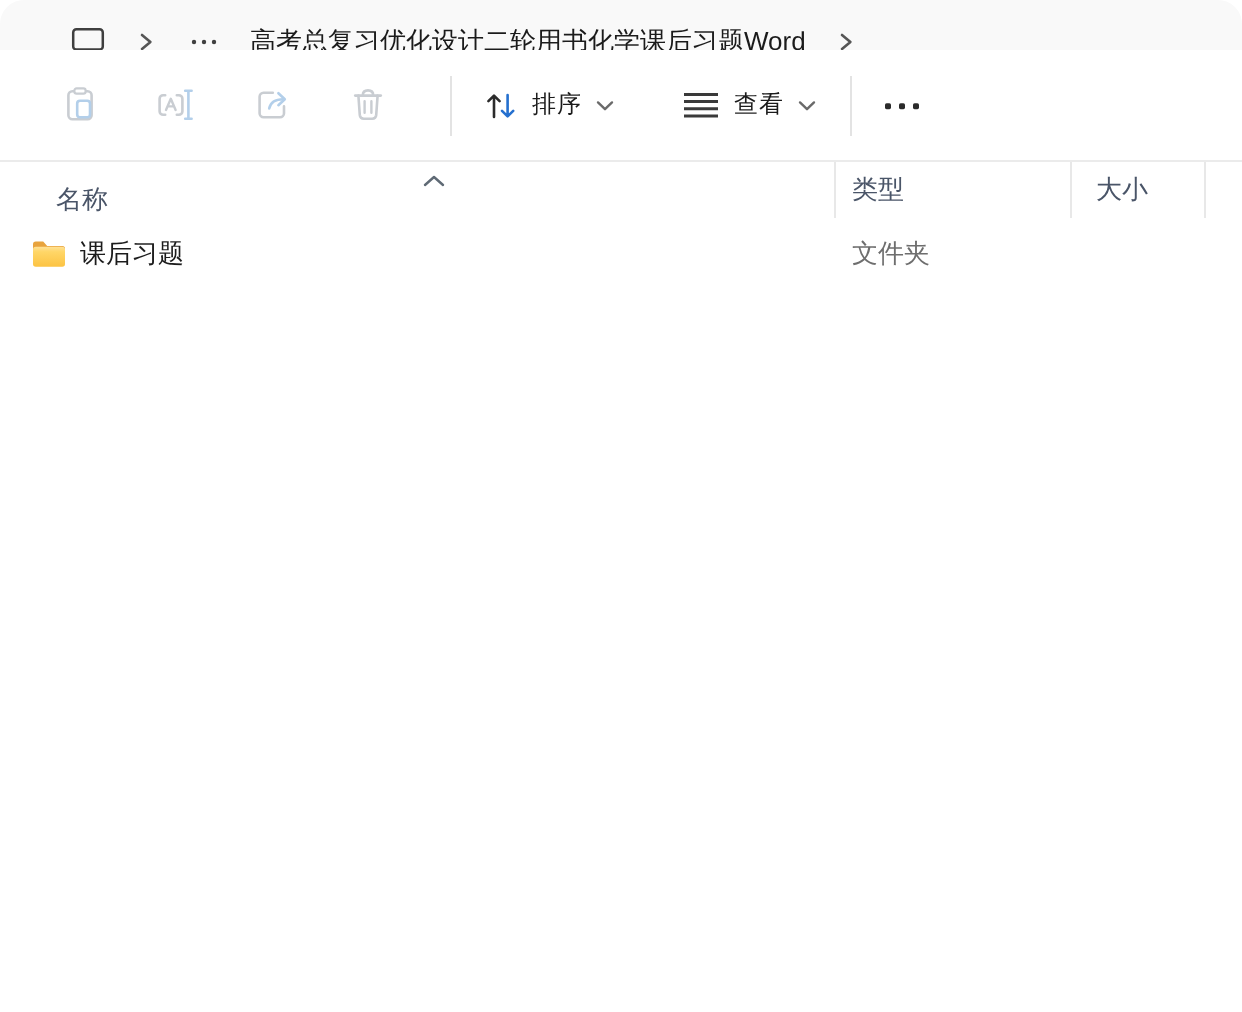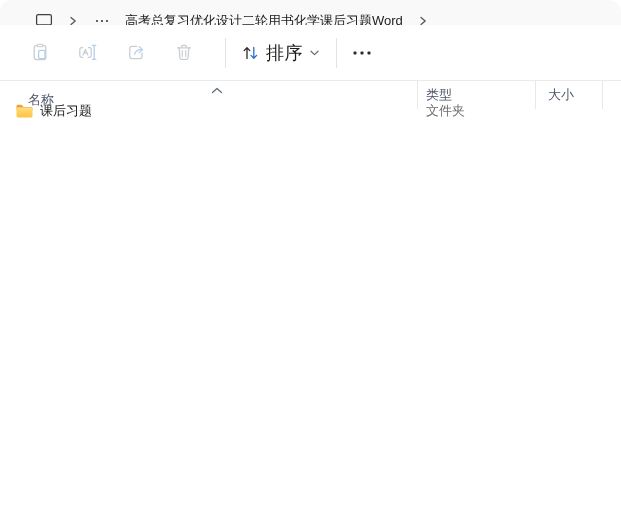--- a/index.html
+++ b/index.html
@@ -30,39 +30,39 @@
     display:flex; align-items:center; padding-left:24px;
   }
   .tool-icon-btn{
     width:32px; height:32px; margin-right:16px; border:none; border-radius:4px;
     background:transparent; display:flex; align-items:center; justify-content:center; cursor:default;
   }
   .tool-sep{ width:1px; height:30px; background:#e3e3e3; margin-left:9px; flex:none; }
   .tool-text-btn{
     display:flex; align-items:center; gap:7px; height:36px; padding:0 8px;
     margin-left:8px; border:none; border-radius:4px; background:transparent;
-    font-size:18px; color:#1b1b1b; cursor:pointer; font-family:inherit;
+    font-size:12px; color:#1b1b1b; cursor:pointer; font-family:inherit;
   }
   .tool-text-btn .lbl{ letter-spacing:.5px; }
   .view-btn{ margin-left:18px; }
   .more-btn{ margin-left:8px; width:34px; height:32px; border:none; border-radius:4px; background:transparent; display:flex; align-items:center; justify-content:center; cursor:pointer; }
 
   
   .header-row{
     position:absolute; top:81px; left:0; width:621px; height:28px;
     display:flex; font-size:13px; color:#4a5568;
   }
   .hcol{ display:flex; align-items:center; cursor:pointer; position:relative; }
   .hcol-name{ width:417px; padding-left:28px;align-items:flex-end; }
   .hcol-type{ width:118px; padding-left:8px; border-left:1px solid #e8e8e8; }
   .hcol-size{ width:68px;  padding-left:12px; border-left:1px solid #e8e8e8; border-right:1px solid #e8e8e8; }
   .sort-caret{ position:absolute; left:211px; top:1px; }
 
   
-  .rows{ position:absolute; top:93px; left:0; width:621px; }
+  .rows{ position:absolute; top:109px; left:0; width:621px; }
   .file-row{
     margin-top:4px; height:28px; display:flex; align-items:center;
     font-size:13px; cursor:default;
   }
   .cell-name{ width:417px; display:flex; align-items:center; padding-left:16px; color:#1c1c1c; }
   .cell-name .fname{ margin-left:7px; }
   .cell-type{ width:118px; padding-left:9px; color:#6e6e6e; }
   .cell-size{ width:82px; padding-left:12px; color:#6e6e6e; }
 </style>
 </head>
@@ -140,20 +140,29 @@
       <svg width="17" height="16" viewBox="0 0 17 16">
         <path d="M5 13.5 V3 M2.2 5.6 L5 2.8 L7.8 5.6" fill="none" stroke="#2b2b2b" stroke-width="1.3" stroke-linecap="round" stroke-linejoin="round"></path>
         <path d="M11.8 2.5 V13 M9 10.4 L11.8 13.2 L14.6 10.4" fill="none" stroke="#2570cf" stroke-width="1.3" stroke-linecap="round" stroke-linejoin="round"></path>
       </svg>
       <span class="lbl">排序</span>
       <svg width="9" height="6" viewBox="0 0 9 6">
         <path d="M1 1.2 L4.5 4.6 L8 1.2" fill="none" stroke="#6a6a6a" stroke-width="1.2" stroke-linecap="round" stroke-linejoin="round"></path>
       </svg>
     </button>
 
+    <button class="tool-text-btn view-btn">
+      <svg width="19" height="14" viewBox="0 0 19 14">
+        <path d="M1 1.2 H18 M1 4.8 H18 M1 8.4 H18 M1 12 H18" stroke="#3a3a3a" stroke-width="1.5" fill="none"></path>
+      </svg>
+      <span class="lbl">查看</span>
+      <svg width="9" height="6" viewBox="0 0 9 6">
+        <path d="M1 1.2 L4.5 4.6 L8 1.2" fill="none" stroke="#6a6a6a" stroke-width="1.2" stroke-linecap="round" stroke-linejoin="round"></path>
+      </svg>
+    </button>
 
     <div class="tool-sep"></div>
 
     <button class="more-btn">
       <svg width="18" height="4" viewBox="0 0 18 4">
         <rect x="0.5" y="0.6" width="3" height="3" rx="0.8" fill="#2b2b2b"></rect>
         <rect x="7.5" y="0.6" width="3" height="3" rx="0.8" fill="#2b2b2b"></rect>
         <rect x="14.5" y="0.6" width="3" height="3" rx="0.8" fill="#2b2b2b"></rect>
       </svg>
     </button>

